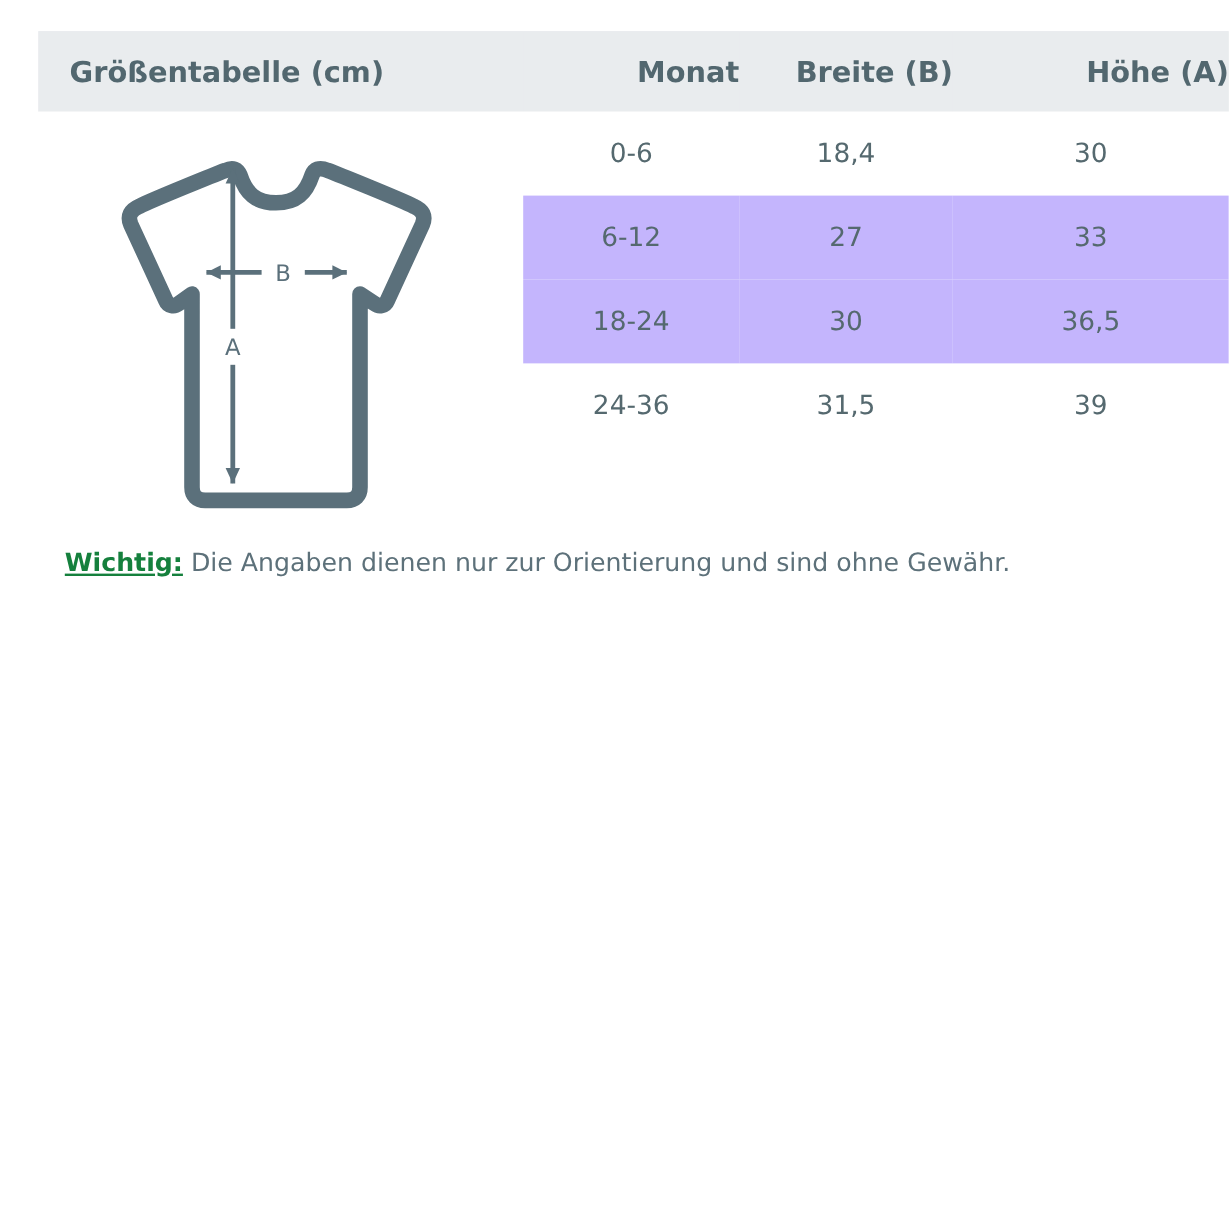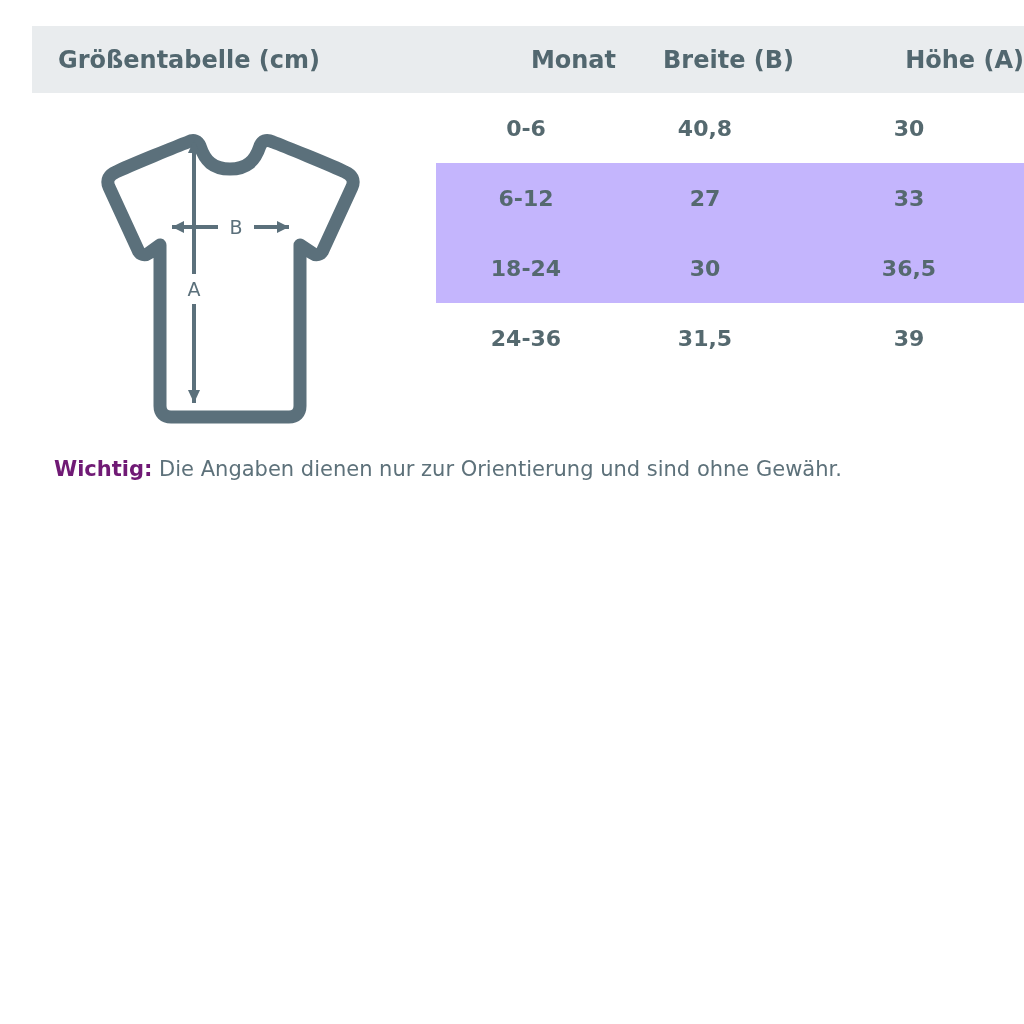--- a/index.html
+++ b/index.html
@@ -67,21 +67,20 @@
   }
 
   table.size-table tbody td {
     height: 70px;
     font-size: 22px;
     color: #55696f;
     padding: 0;
     vertical-align: middle;
     text-align: center;
     background: #ffffff;
-    font-weight: bold;
   }
   table.size-table tbody tr.alt td {
     background: #c4b5fd;
   }
   td.td-spacer {
     background: #ffffff !important;
   }
 
   
   .shirt-wrap {
@@ -98,21 +97,22 @@
     position: absolute;
     left: 38px;
     top: 452px;
     width: 950px;
     font-size: 21px;
     line-height: 34px;
     color: #5d717a;
   }
   .note b {
     font-weight: bold;
-    color: #701a75;
+    color: #15803d;
+    text-decoration: underline;
   }
 </style>
 </head>
 <body>
 
 <div class="page">
 
   <div class="header-band"></div>
 
   <div class="table-block">
@@ -128,21 +128,21 @@
           <th class="th-label">Größentabelle (cm)</th>
           <th class="th-month">Monat</th>
           <th class="th-width">Breite (B)</th>
           <th class="th-height">Höhe (A)</th>
         </tr>
       </thead>
       <tbody>
         <tr>
           <td class="td-spacer"></td>
           <td>0-6</td>
-          <td>40,8</td>
+          <td>18,4</td>
           <td>30</td>
         </tr>
         <tr class="alt">
           <td class="td-spacer"></td>
           <td>6-12</td>
           <td>27</td>
           <td>33</td>
         </tr>
         <tr class="alt">
           <td class="td-spacer"></td>

